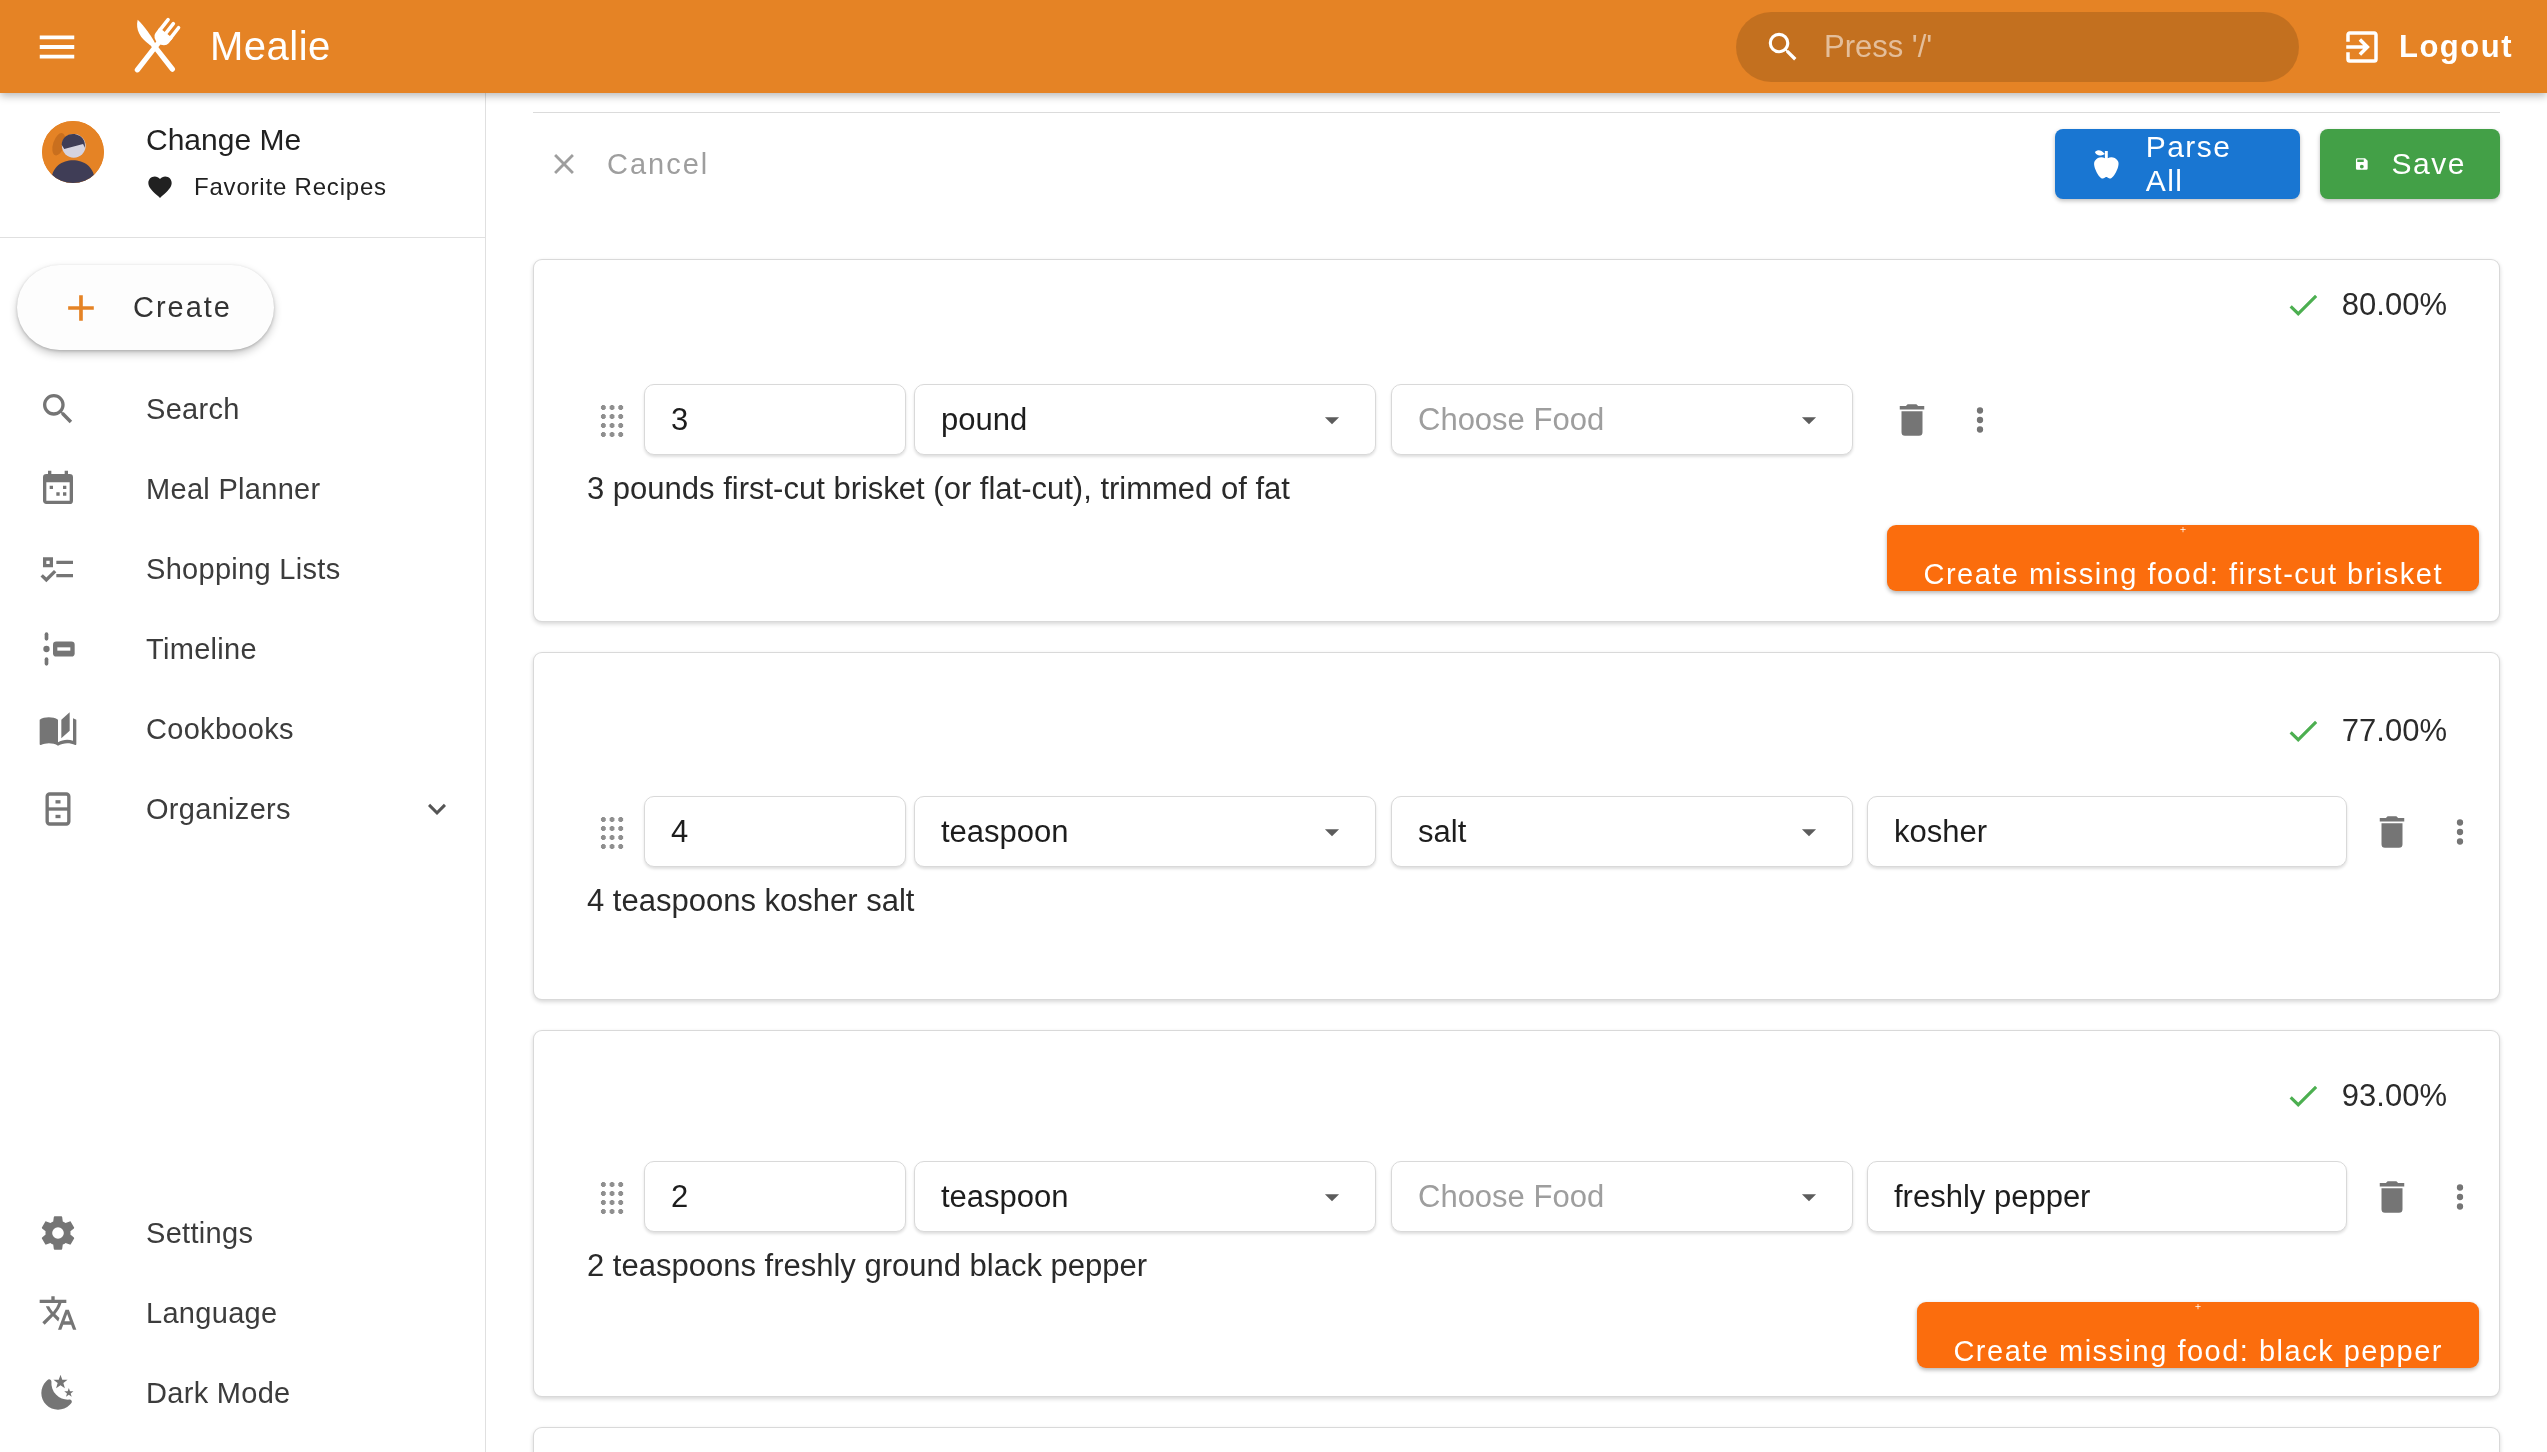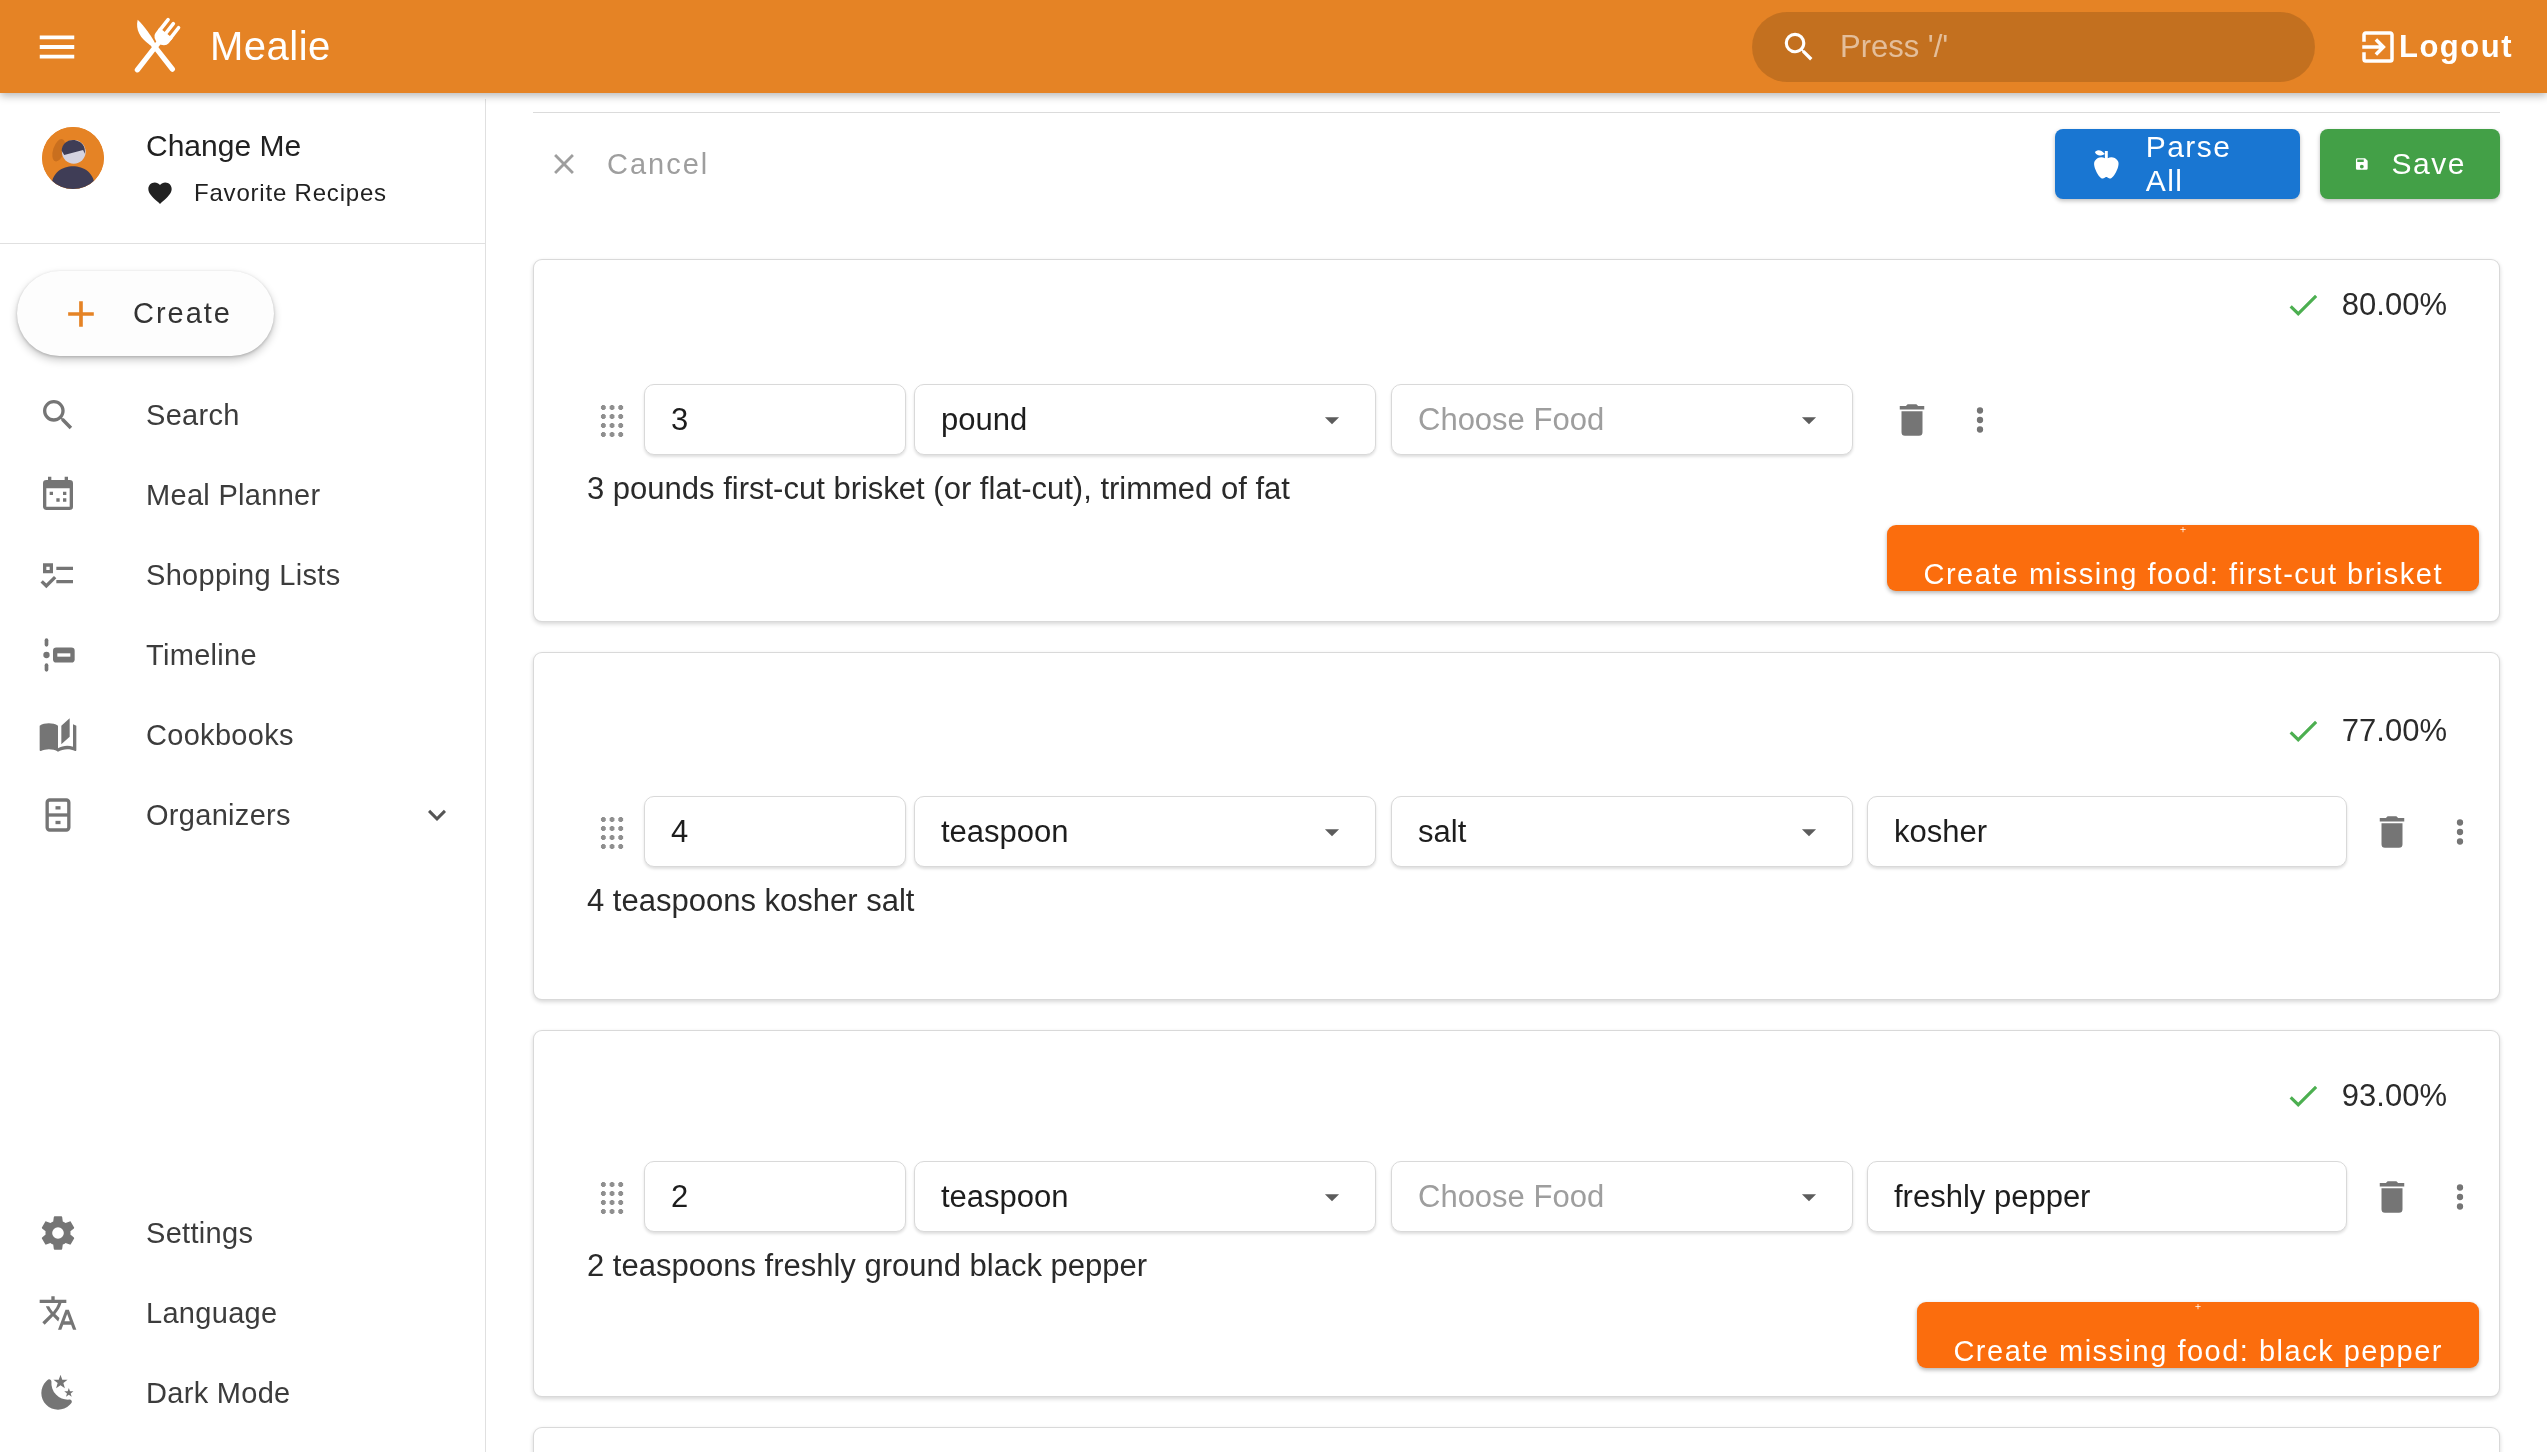--- a/index.html
+++ b/index.html
@@ -13,26 +13,26 @@
     display:flex; align-items:center; padding:0 34px; z-index:20;
     box-shadow:0 3px 8px rgba(0,0,0,0.28); }
   .hamburger { width:46px; height:46px; color:#fff; cursor:pointer; margin-right:38px; flex:none; }
   .logo { width:74px; height:74px; margin-right:18px; flex:none; }
   .app-title { color:#fff; font-size:40px; font-weight:400; letter-spacing:0.5px; }
   .header-spacer { flex:1; }
   .search-pill { width:563px; height:70px; border-radius:35px; background:rgba(0,0,0,0.145);
     display:flex; align-items:center; padding:0 28px; }
   .search-pill .mag { width:38px; height:38px; color:#fff; margin-right:22px; flex:none; }
   .search-placeholder { color:rgba(255,255,255,0.55); font-size:31px; }
-  .logout-btn { display:flex; align-items:center; gap:0; color:#fff; margin-left:42px;
+  .logout-btn { display:flex; align-items:center; gap:16px; color:#fff; margin-left:42px;
     font-size:31px; font-weight:700; letter-spacing:1.5px; cursor:pointer; }
   .logout-btn .ic { width:42px; height:42px; }
 
   
-  .sidebar { position:absolute; top:99px; left:0; width:486px; bottom:0; background:#fff;
+  .sidebar { position:absolute; top:93px; left:0; width:486px; bottom:0; background:#fff;
     border-right:1px solid #E0E0E0; display:flex; flex-direction:column; z-index:10; }
   .user-block { height:145px; border-bottom:1px solid #E0E0E0; display:flex;
     padding:28px 0 0 42px; }
   .avatar { width:62px; height:62px; border-radius:50%; background:#E58325; overflow:hidden;
     position:relative; flex:none; }
   .user-info { margin-left:42px; padding-top:2px; }
   .user-name { font-size:30px; color:#212121; margin-bottom:16px; }
   .fav-row { display:flex; align-items:center; gap:20px; cursor:pointer; }
   .fav-row .ic { width:28px; height:28px; color:#212121; }
   .fav-label { font-size:24px; font-weight:500; color:#212121; letter-spacing:0.8px; }

